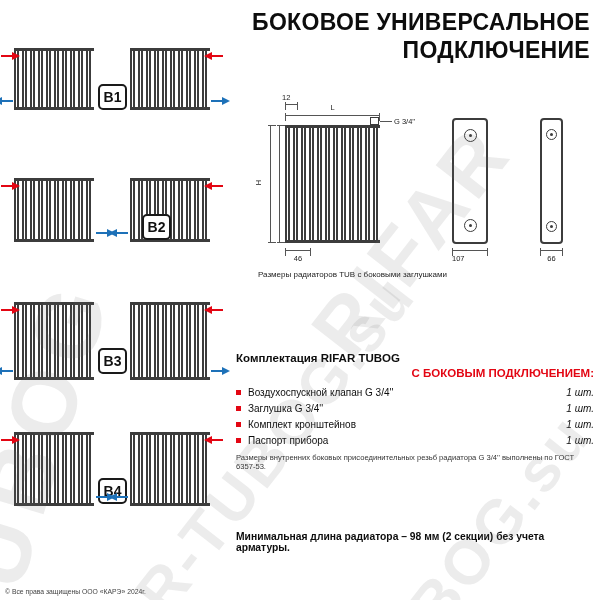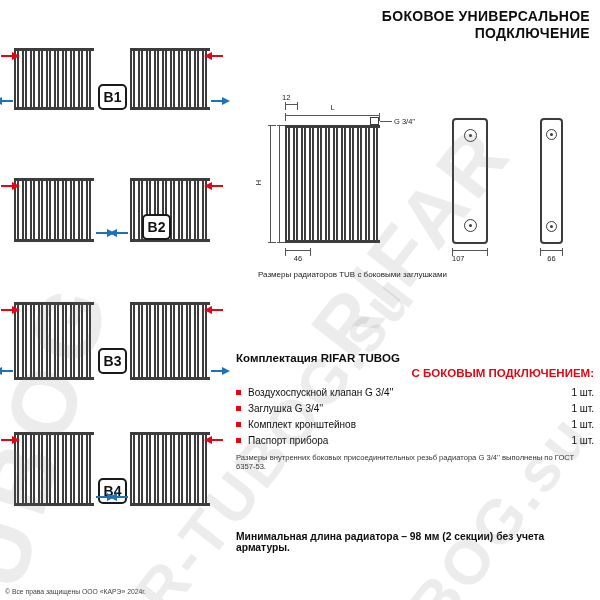--- a/index.html
+++ b/index.html
@@ -4,21 +4,21 @@
 <style>
   *{margin:0;padding:0;box-sizing:border-box;}
   html,body{background:#fff;}
   .page{position:relative;width:600px;height:600px;background:#fff;overflow:hidden;
         font-family:"Liberation Sans",sans-serif;color:#111;}
   
   .wm{position:absolute;white-space:nowrap;font-weight:800;color:rgba(105,105,105,0.13);
       transform-origin:0 50%;pointer-events:none;z-index:5;}
   
   .header-title{position:absolute;top:8px;right:10px;text-align:right;font-weight:800;
-      font-size:14px;line-height:1.22;letter-spacing:0.3px;color:#0d0d0d;z-index:2;}
+      font-size:23px;line-height:1.22;letter-spacing:0.3px;color:#0d0d0d;z-index:2;}
   
   .radiator{position:absolute;border-top:3px solid #3c3c3c;border-bottom:3px solid #3c3c3c;
       background:repeating-linear-gradient(90deg,#3c3c3c 0px,#3c3c3c 1.6px,#ffffff 1.6px,#ffffff 3.4px,
                  #3c3c3c 3.4px,#3c3c3c 5px,#ffffff 5px,#ffffff 8px);z-index:1;}
   .scheme-label{position:absolute;width:29px;height:26px;border:2.5px solid #1a1a1a;border-radius:5px;
       display:flex;align-items:center;justify-content:center;font-weight:800;font-size:14px;
       background:#fff;z-index:2;}
   .arrow{position:absolute;height:2.4px;background:currentColor;z-index:2;}
   .arrow.red{color:var(--supply,#e30613);}
   .arrow.blue{color:var(--return,#1d71b8);}
@@ -39,21 +39,21 @@
   .plug::after{content:"";position:absolute;left:50%;top:50%;width:3px;height:3px;
       margin:-1.5px 0 0 -1.5px;background:#3c3c3c;border-radius:50%;}
   .caption{position:absolute;font-size:8px;color:#222;z-index:2;}
   
   .pack{position:absolute;left:236px;top:352px;width:358px;z-index:2;}
   .pack-title{font-size:11.5px;font-weight:800;color:#0d0d0d;}
   .pack-sub{font-size:11.5px;font-weight:800;color:var(--supply,#e30613);margin-top:3px;text-align:right;}
   .pack-list{margin-top:8px;}
   .pack-item{display:flex;align-items:center;font-size:10px;margin-bottom:5px;color:#0d0d0d;}
   .bullet{width:5px;height:5px;background:var(--supply,#e30613);margin-right:7px;flex:0 0 auto;}
-  .pack-qty{margin-left:auto;}
+  .pack-qty{margin-left:auto;font-style:italic;}
   .pack-note{margin-top:7px;font-size:7.6px;color:#333;}
   .desc{position:absolute;left:236px;top:466px;width:358px;font-size:10.3px;line-height:1.5;
       text-align:justify;color:#0d0d0d;z-index:2;}
   .desc-bold{position:absolute;left:236px;top:531px;width:358px;font-size:10.3px;font-weight:700;
       color:#0d0d0d;z-index:2;}
   .footer{position:absolute;left:5px;top:588px;font-size:6.8px;color:#444;z-index:2;}
 </style>
 </head>
 <body>
 

